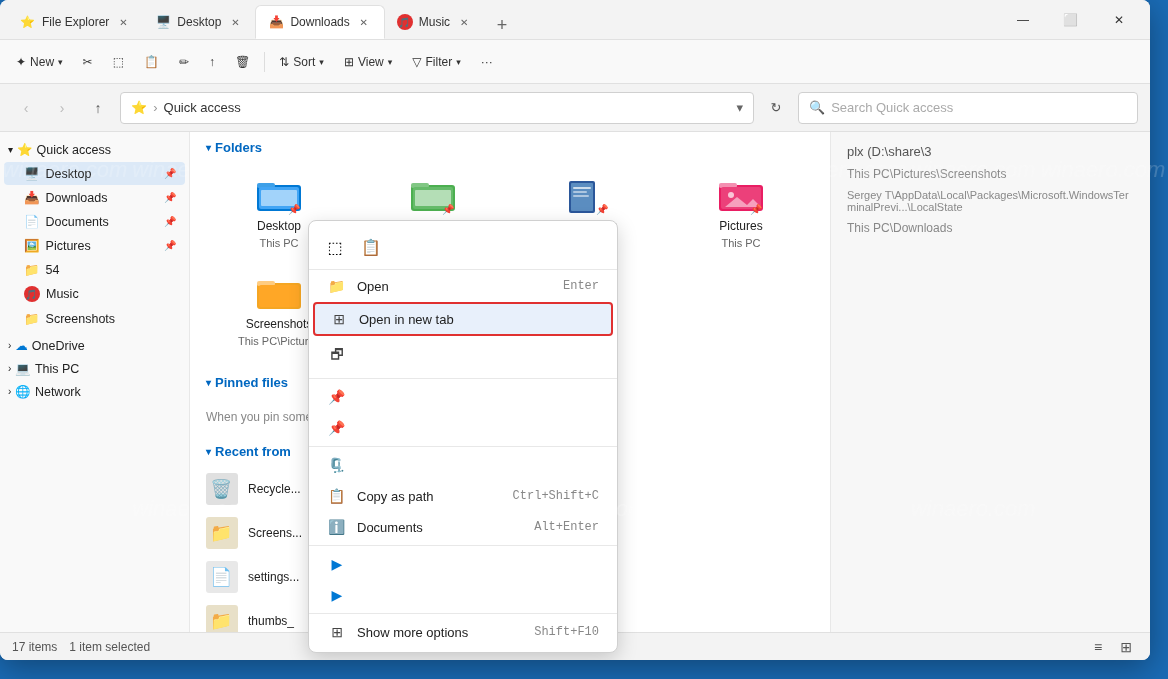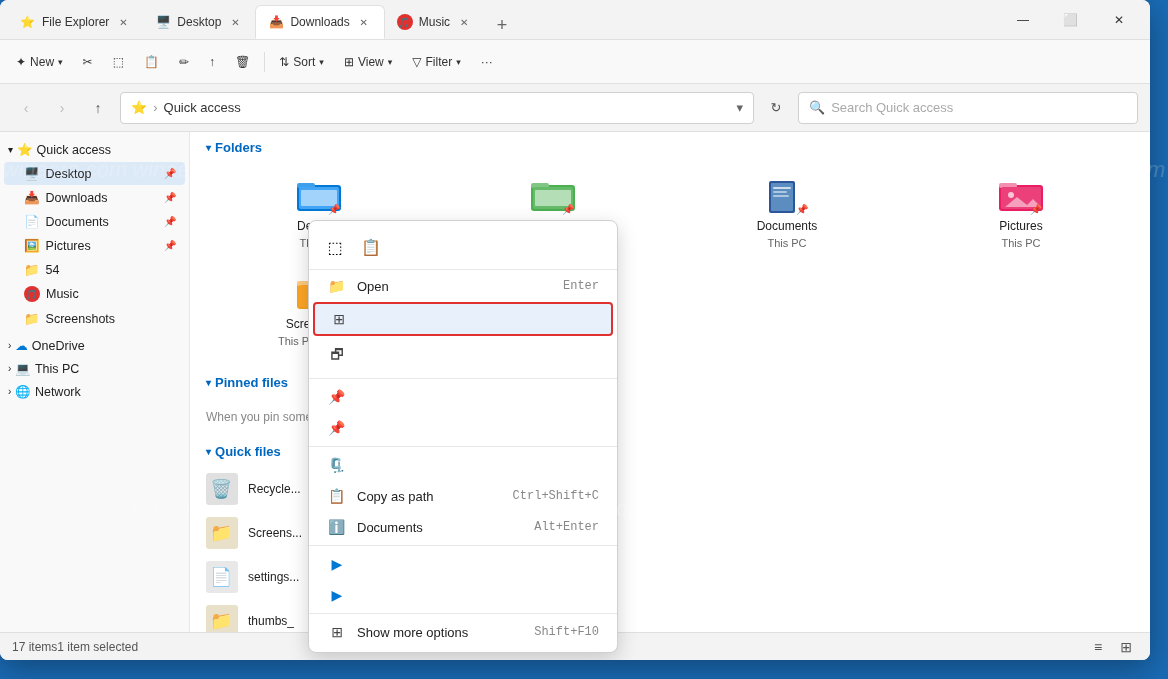--- a/index.html
+++ b/index.html
@@ -355,21 +355,21 @@
     
     .statusbar {
       height: 28px;
       background: #f3f3f3;
       border-top: 1px solid #e0e0e0;
       display: flex;
       align-items: center;
       padding: 0 12px;
       font-size: 12px;
       color: #555;
-      gap: 0;
+      gap: 12px;
     }
     .statusbar-right {
       margin-left: auto;
       display: flex;
       gap: 4px;
     }
     .view-btn {
       width: 24px;
       height: 24px;
       display: flex;
@@ -682,21 +682,21 @@
       <div class="section-header">
         <span class="arrow">▾</span>
         <span>Pinned files</span>
       </div>
       <div class="pinned-files">
         <div class="pinned-placeholder">When you pin some files, we'll show them here.</div>
       </div>
 
       <div class="section-header">
         <span class="arrow">▾</span>
-        <span>Quick files</span>
+        <span>Recent from</span>
       </div>
       <div class="recent-file">
         <div class="recent-icon" style="background:#e0e0e0;">🗑️</div>
         <div class="recent-info">
           <div class="recent-name">Recycle...</div>
         </div>
       </div>
       <div class="recent-file">
         <div class="recent-icon" style="background:#e8e0c8;">📁</div>
         <div class="recent-info">
@@ -710,20 +710,26 @@
         </div>
       </div>
       <div class="recent-file">
         <div class="recent-icon" style="background:#e8e0c8;">📁</div>
         <div class="recent-info">
           <div class="recent-name">thumbs_</div>
         </div>
       </div>
     </div>
 
+    <div class="right-panel">
+      <div style="padding:12px 16px 4px;font-size:13px;color:#555;">plx (D:\share\3</div>
+      <div style="padding:4px 16px;font-size:12px;color:#888;">This PC\Pictures\Screenshots</div>
+      <div style="padding:4px 16px;font-size:11px;color:#888;word-break:break-all;">Sergey T\AppData\Local\Packages\Microsoft.WindowsTerminalPrevi...\LocalState</div>
+      <div style="padding:4px 16px;font-size:12px;color:#888;">This PC\Downloads</div>
+    </div>
   </div>
 
   <div class="statusbar">
     <span>17 items</span>
     <span>1 item selected</span>
     <div class="statusbar-right">
       <div class="view-btn">≡</div>
       <div class="view-btn">⊞</div>
     </div>
   </div>
@@ -735,20 +741,21 @@
     </div>
 
     <div class="cm-item">
       <span class="cm-item-icon">📁</span>
       <span class="cm-item-label">Open</span>
       <span class="cm-item-shortcut">Enter</span>
     </div>
 
     <div class="cm-item highlighted">
       <span class="cm-item-icon">⊞</span>
+      <span class="cm-item-label">Open in new tab</span>
       <span class="cm-item-shortcut"></span>
     </div>
 
     <div class="cm-item">
       <span class="cm-item-icon">🗗</span>
     </div>
 
     <div class="cm-sep"></div>
 
     <div class="cm-item">

